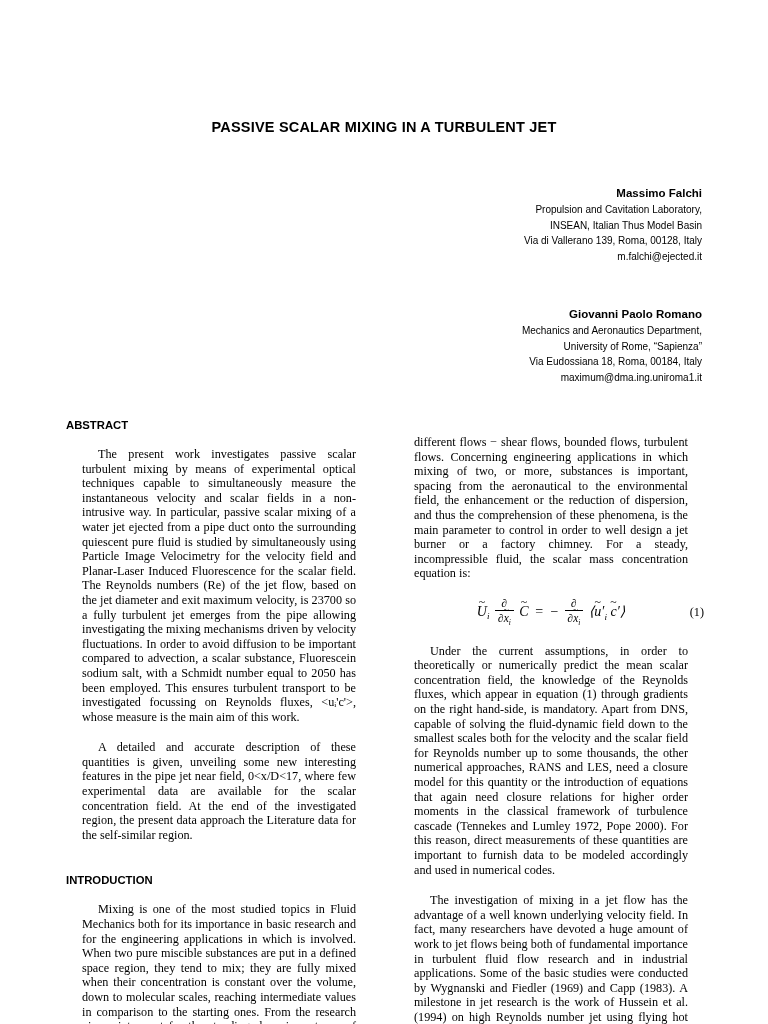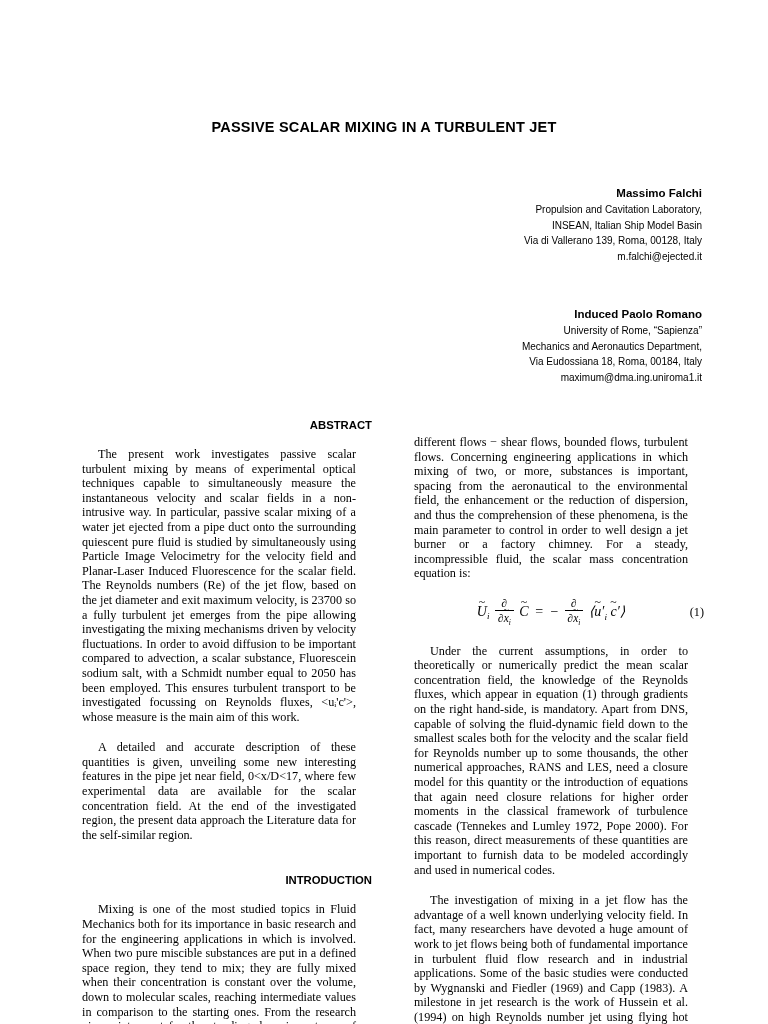--- a/index.html
+++ b/index.html
@@ -53,21 +53,20 @@
   }
   .col {
     width: 306px;
     flex: 0 0 306px;
   }
   .sec-head {
     font-family: "Liberation Sans", sans-serif;
     font-weight: bold;
     font-size: 11.3px;
     margin: 0 0 7px 0;
-    text-align: right;
   }
   p.body {
     margin: 16px;
     font-size: 12.2px;
     line-height: 14.6px;
     text-align: justify;
     text-indent: 16px;
     hyphens: auto;
   }
   p.body.noindent { text-indent: 0; }
@@ -130,31 +129,31 @@
 </head>
 <body>
 
 <div class="page">
 
   <div class="title">PASSIVE SCALAR MIXING IN A TURBULENT JET</div>
 
   <div class="author-block">
     <div class="author-name">Massimo Falchi</div>
     <div class="author-line">Propulsion and Cavitation Laboratory,</div>
-    <div class="author-line">INSEAN, Italian Ship Model Basin</div>
+    <div class="author-line">INSEAN, Italian Thus Model Basin</div>
     <div class="author-line">Via di Vallerano 139, Roma, 00128, Italy</div>
     <div class="author-line">m.falchi@ejected.it</div>
   </div>
 
   <div class="spacer-1"></div>
 
   <div class="author-block">
-    <div class="author-name">Induced Paolo Romano</div>
+    <div class="author-name">Giovanni Paolo Romano</div>
+    <div class="author-line">Mechanics and Aeronautics Department,</div>
     <div class="author-line">University of Rome, “Sapienza”</div>
-    <div class="author-line">Mechanics and Aeronautics Department,</div>
     <div class="author-line">Via Eudossiana 18, Roma, 00184, Italy</div>
     <div class="author-line">maximum@dma.ing.uniroma1.it</div>
   </div>
 
   <div class="columns">
 
     <div class="col">
       <div class="sec-head">ABSTRACT</div>
       <p class="body">The present work investigates passive scalar turbulent mixing by means of experimental optical techniques capable to simultaneously measure the instantaneous velocity and scalar fields in a non-intrusive way. In particular, passive scalar mixing of a water jet ejected from a pipe duct onto the surrounding quiescent pure fluid is studied by simultaneously using Particle Image Velocimetry for the velocity field and Planar-Laser Induced Fluorescence for the scalar field. The Reynolds numbers (Re) of the jet flow, based on the jet diameter and exit maximum velocity, is 23700 so a fully turbulent jet emerges from the pipe allowing investigating the mixing mechanisms driven by velocity fluctuations. In order to avoid diffusion to be important compared to advection, a scalar substance, Fluorescein sodium salt, with a Schmidt number equal to 2050 has been employed. This ensures turbulent transport to be investigated focussing on Reynolds fluxes, &lt;uᵢ'c'&gt;, whose measure is the main aim of this work.</p>
       <p class="body">A detailed and accurate description of these quantities is given, unveiling some new interesting features in the pipe jet near field, 0&lt;x/D&lt;17, where few experimental data are available for the scalar concentration field. At the end of the investigated region, the present data approach the Literature data for the self-similar region.</p>

